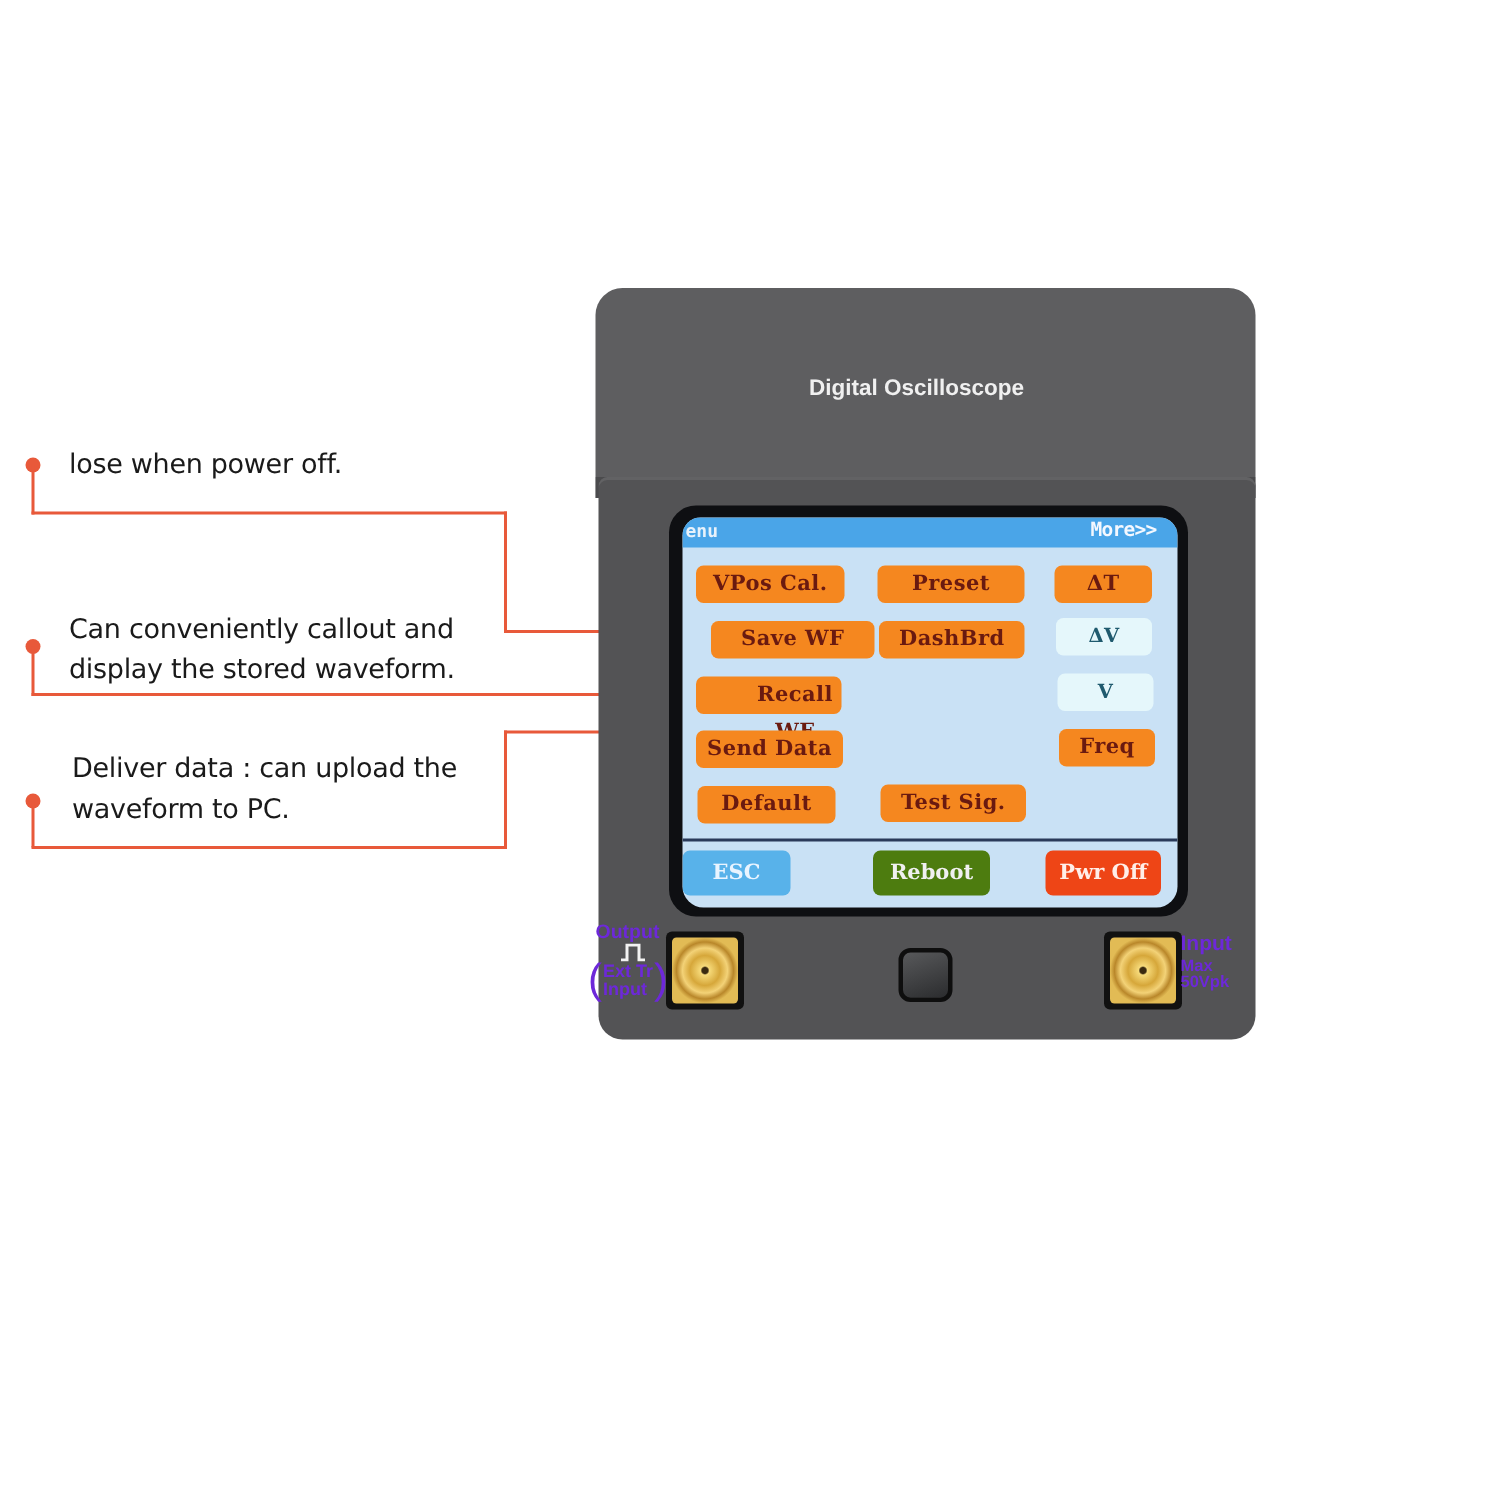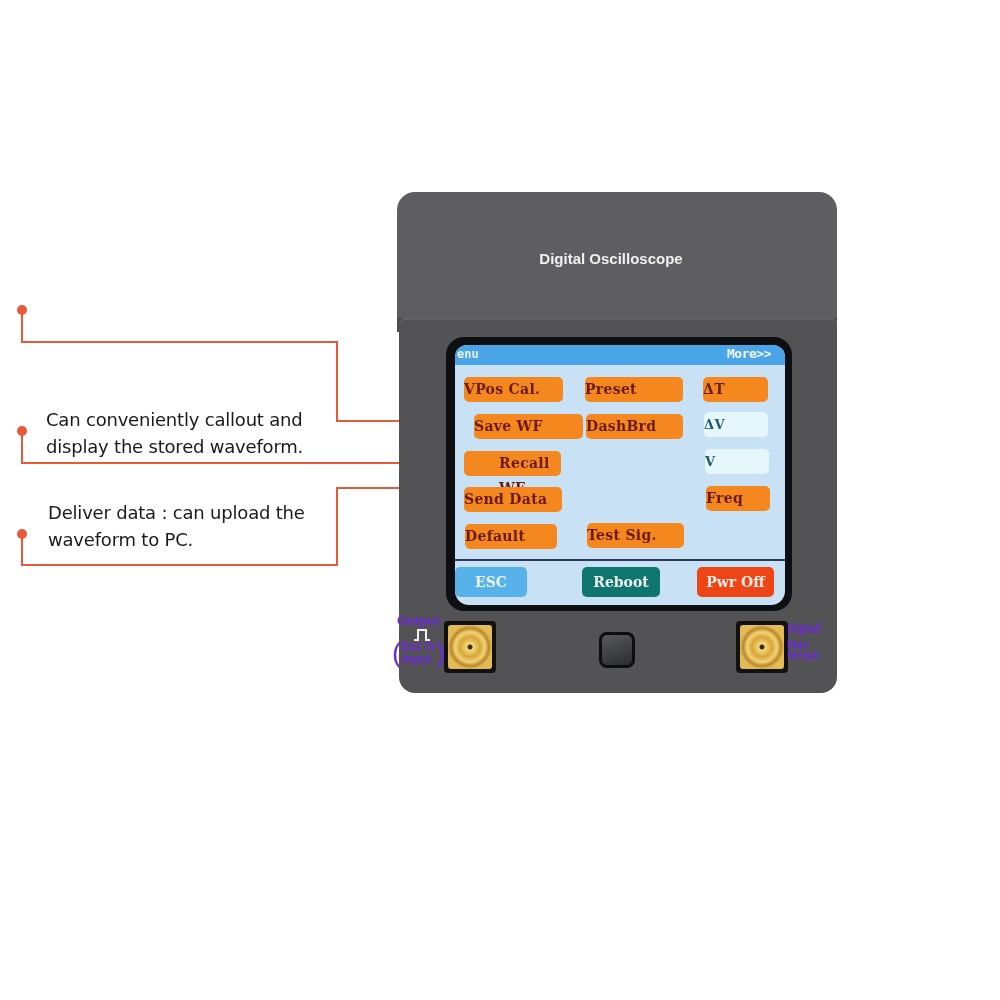--- a/index.html
+++ b/index.html
@@ -89,41 +89,42 @@
       letter-spacing: -0.5px;
     }
     .btn {
       position: absolute;
       height: 25px;
       border-radius: 5px;
       font-family: "DejaVu Serif", serif;
       font-weight: bold;
       font-size: 14px;
       line-height: 25px;
+      text-align: center;
       color: #6a1a10;
       letter-spacing: 0.3px;
       cursor: pointer;
     }
     .btn.orange { background: #f5871f; }
     .btn.light { background: #e5f7fb; color: #1f5a6e; font-size: 13px; }
     .divider {
       position: absolute; left: 0; top: 214px;
       width: 100%; height: 2px; background: #2a3a5a;
     }
     .btn-bottom {
       position: absolute;
       height: 30px; top: 222px;
       border-radius: 5px;
       font-family: "DejaVu Serif", serif;
       font-weight: bold; font-size: 14px;
       line-height: 30px; text-align: center;
       cursor: pointer;
     }
     .btn-esc { background: #58b2ea; color: #e9f4ff; }
-    .btn-reboot { background: #0f766e; color: #f0f0f0; }
+    .btn-reboot { background: #4d7c0f; color: #f0f0f0; }
     .btn-pwr { background: #ee4516; color: #ffeee8; }
 
     
     .port {
       position: absolute;
       width: 52px; height: 52px;
       background: #111;
       border-radius: 4px;
     }
     .port-gold {
@@ -171,20 +172,21 @@
 <body>
 
 <div>
   <div class="dot" style="left:17px; top:305px;"></div>
   <div class="line-v" style="left:21px; top:310px; height:33px;"></div>
   <div class="line-h" style="left:21px; top:341px; width:317px;"></div>
   <div class="line-v" style="left:336px; top:341px; height:81px;"></div>
   <div class="line-h" style="left:336px; top:420px; width:130px;"></div>
   <div class="dot" style="left:461px; top:416px;"></div>
   <div class="callout-text" style="left:46px; top:296px;">
+    <div>lose when power off.</div>
   </div>
 </div>
 
 <div>
   <div class="dot" style="left:17px; top:426px;"></div>
   <div class="line-v" style="left:21px; top:431px; height:33px;"></div>
   <div class="line-h" style="left:21px; top:462px; width:445px;"></div>
   <div class="dot" style="left:461px; top:458px;"></div>
   <div class="callout-text" style="left:46px; top:406px;">
     <div>Can conveniently callout and</div>

